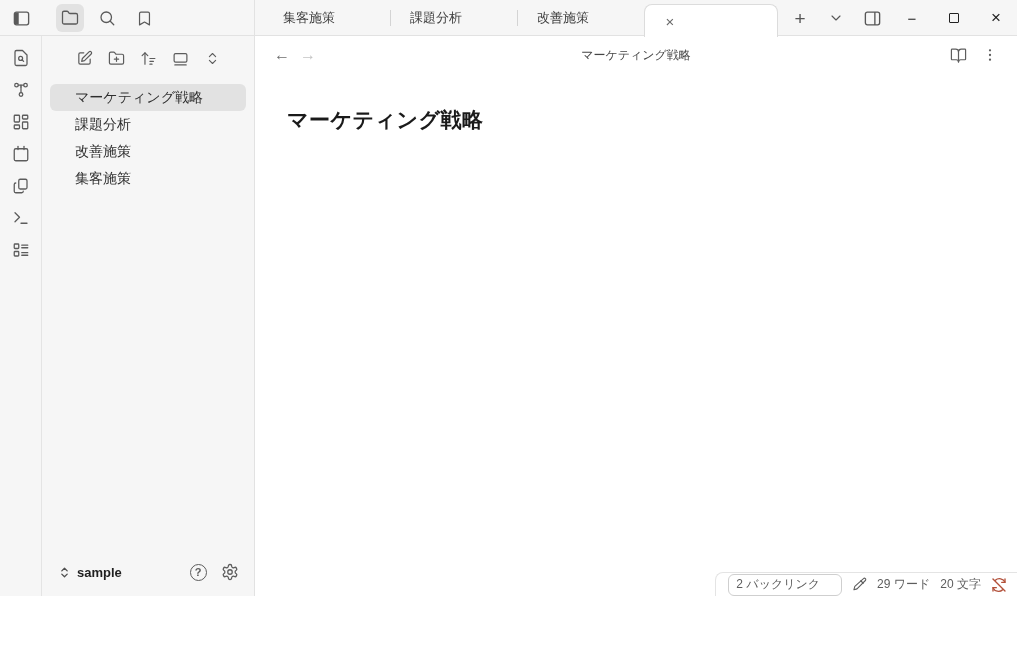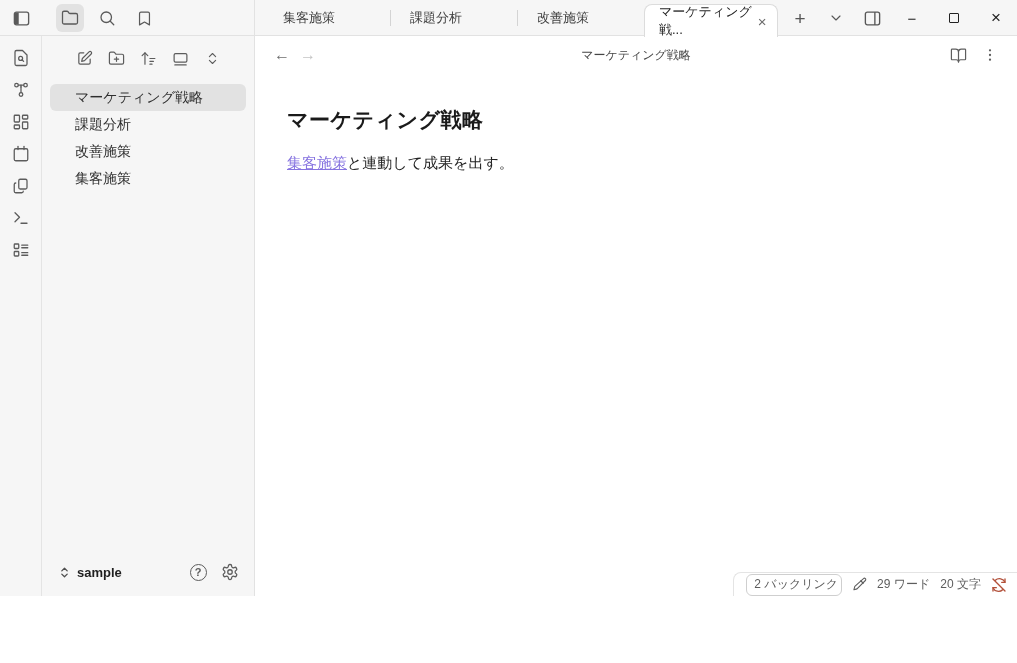--- a/index.html
+++ b/index.html
@@ -68,21 +68,21 @@
   .view-header .icon-btn { width:26px; height:26px; color:#5e5e5e; }
 
   .editor { padding:32px 32px 0 32px; }
   .note-title { font-size:21px; font-weight:700; color:#1a1a1a; letter-spacing:0.5px; margin-bottom:16px; }
   .note-line { font-size:15px; line-height:25px; color:#232323; }
   .internal-link { color:var(--accent-link,#8673e0); text-decoration:underline; cursor:pointer; }
 
   .status-bar { position:absolute; right:0; bottom:0; height:24px; display:flex; align-items:center; gap:10px;
     padding:0 10px 0 12px; background:#fff; border-top:1px solid #e4e4e4; border-left:1px solid #e4e4e4;
     border-top-left-radius:8px; font-size:12px; color:#5d5d5d; z-index:3; }
-  .backlink-pill { border:1px solid #cfcfcf; border-radius:6px; padding:1px 3px 2px 7px; cursor:pointer; }
+  .backlink-pill { border:1px solid #cfcfcf; border-radius:6px; padding:1px 21px 2px 7px; cursor:pointer; }
   .status-item { white-space:nowrap; }
   .status-icon { display:flex; align-items:center; color:#5d5d5d; cursor:pointer; }
   .sync-icon { color:var(--sync-error,#b55439); }
 
   svg.lucide { stroke:currentColor; fill:none; stroke-width:1.7; stroke-linecap:round; stroke-linejoin:round; display:block; }
 </style>
 </head>
 <body>
 
 <div class="app">
@@ -119,21 +119,20 @@
       <div class="tab">
         <span>集客施策</span>
       </div>
       <div class="tab">
         <span>課題分析</span>
       </div>
       <div class="tab">
         <span>改善施策</span>
       </div>
       <div class="tab-active">
-        <span>マーケティング戦...</span>
         <span class="tab-close">
           <span>×</span>
         </span>
       </div>
 
       <div class="tabbar-actions">
         <div class="icon-btn">
           <span class="glyph-plus">+</span>
         </div>
         <div class="icon-btn">
@@ -320,23 +319,20 @@
               <circle cx="12" cy="5" r="1.7"></circle>
                 <circle cx="12" cy="12" r="1.7"></circle>
                 <circle cx="12" cy="19" r="1.7"></circle>
             </svg>
           </div>
         </div>
       </div>
 
       <div class="editor">
         <h1 class="note-title">マーケティング戦略</h1>
-        <div class="note-line">
-          <span class="internal-link">集客施策</span><span>と連動して成果を出す。</span>
-        </div>
       </div>
 
       <div class="status-bar">
         <span class="backlink-pill">2 バックリンク</span>
         <span class="status-icon">
           <svg class="lucide" width="15" height="15" viewBox="0 0 24 24">
             <path d="M18.4 2.6a2.1 2.1 0 0 1 3 3L8 19l-5 1.5L4.5 15Z"></path>
               <path d="M14 6l4 4"></path>
           </svg>
         </span>

